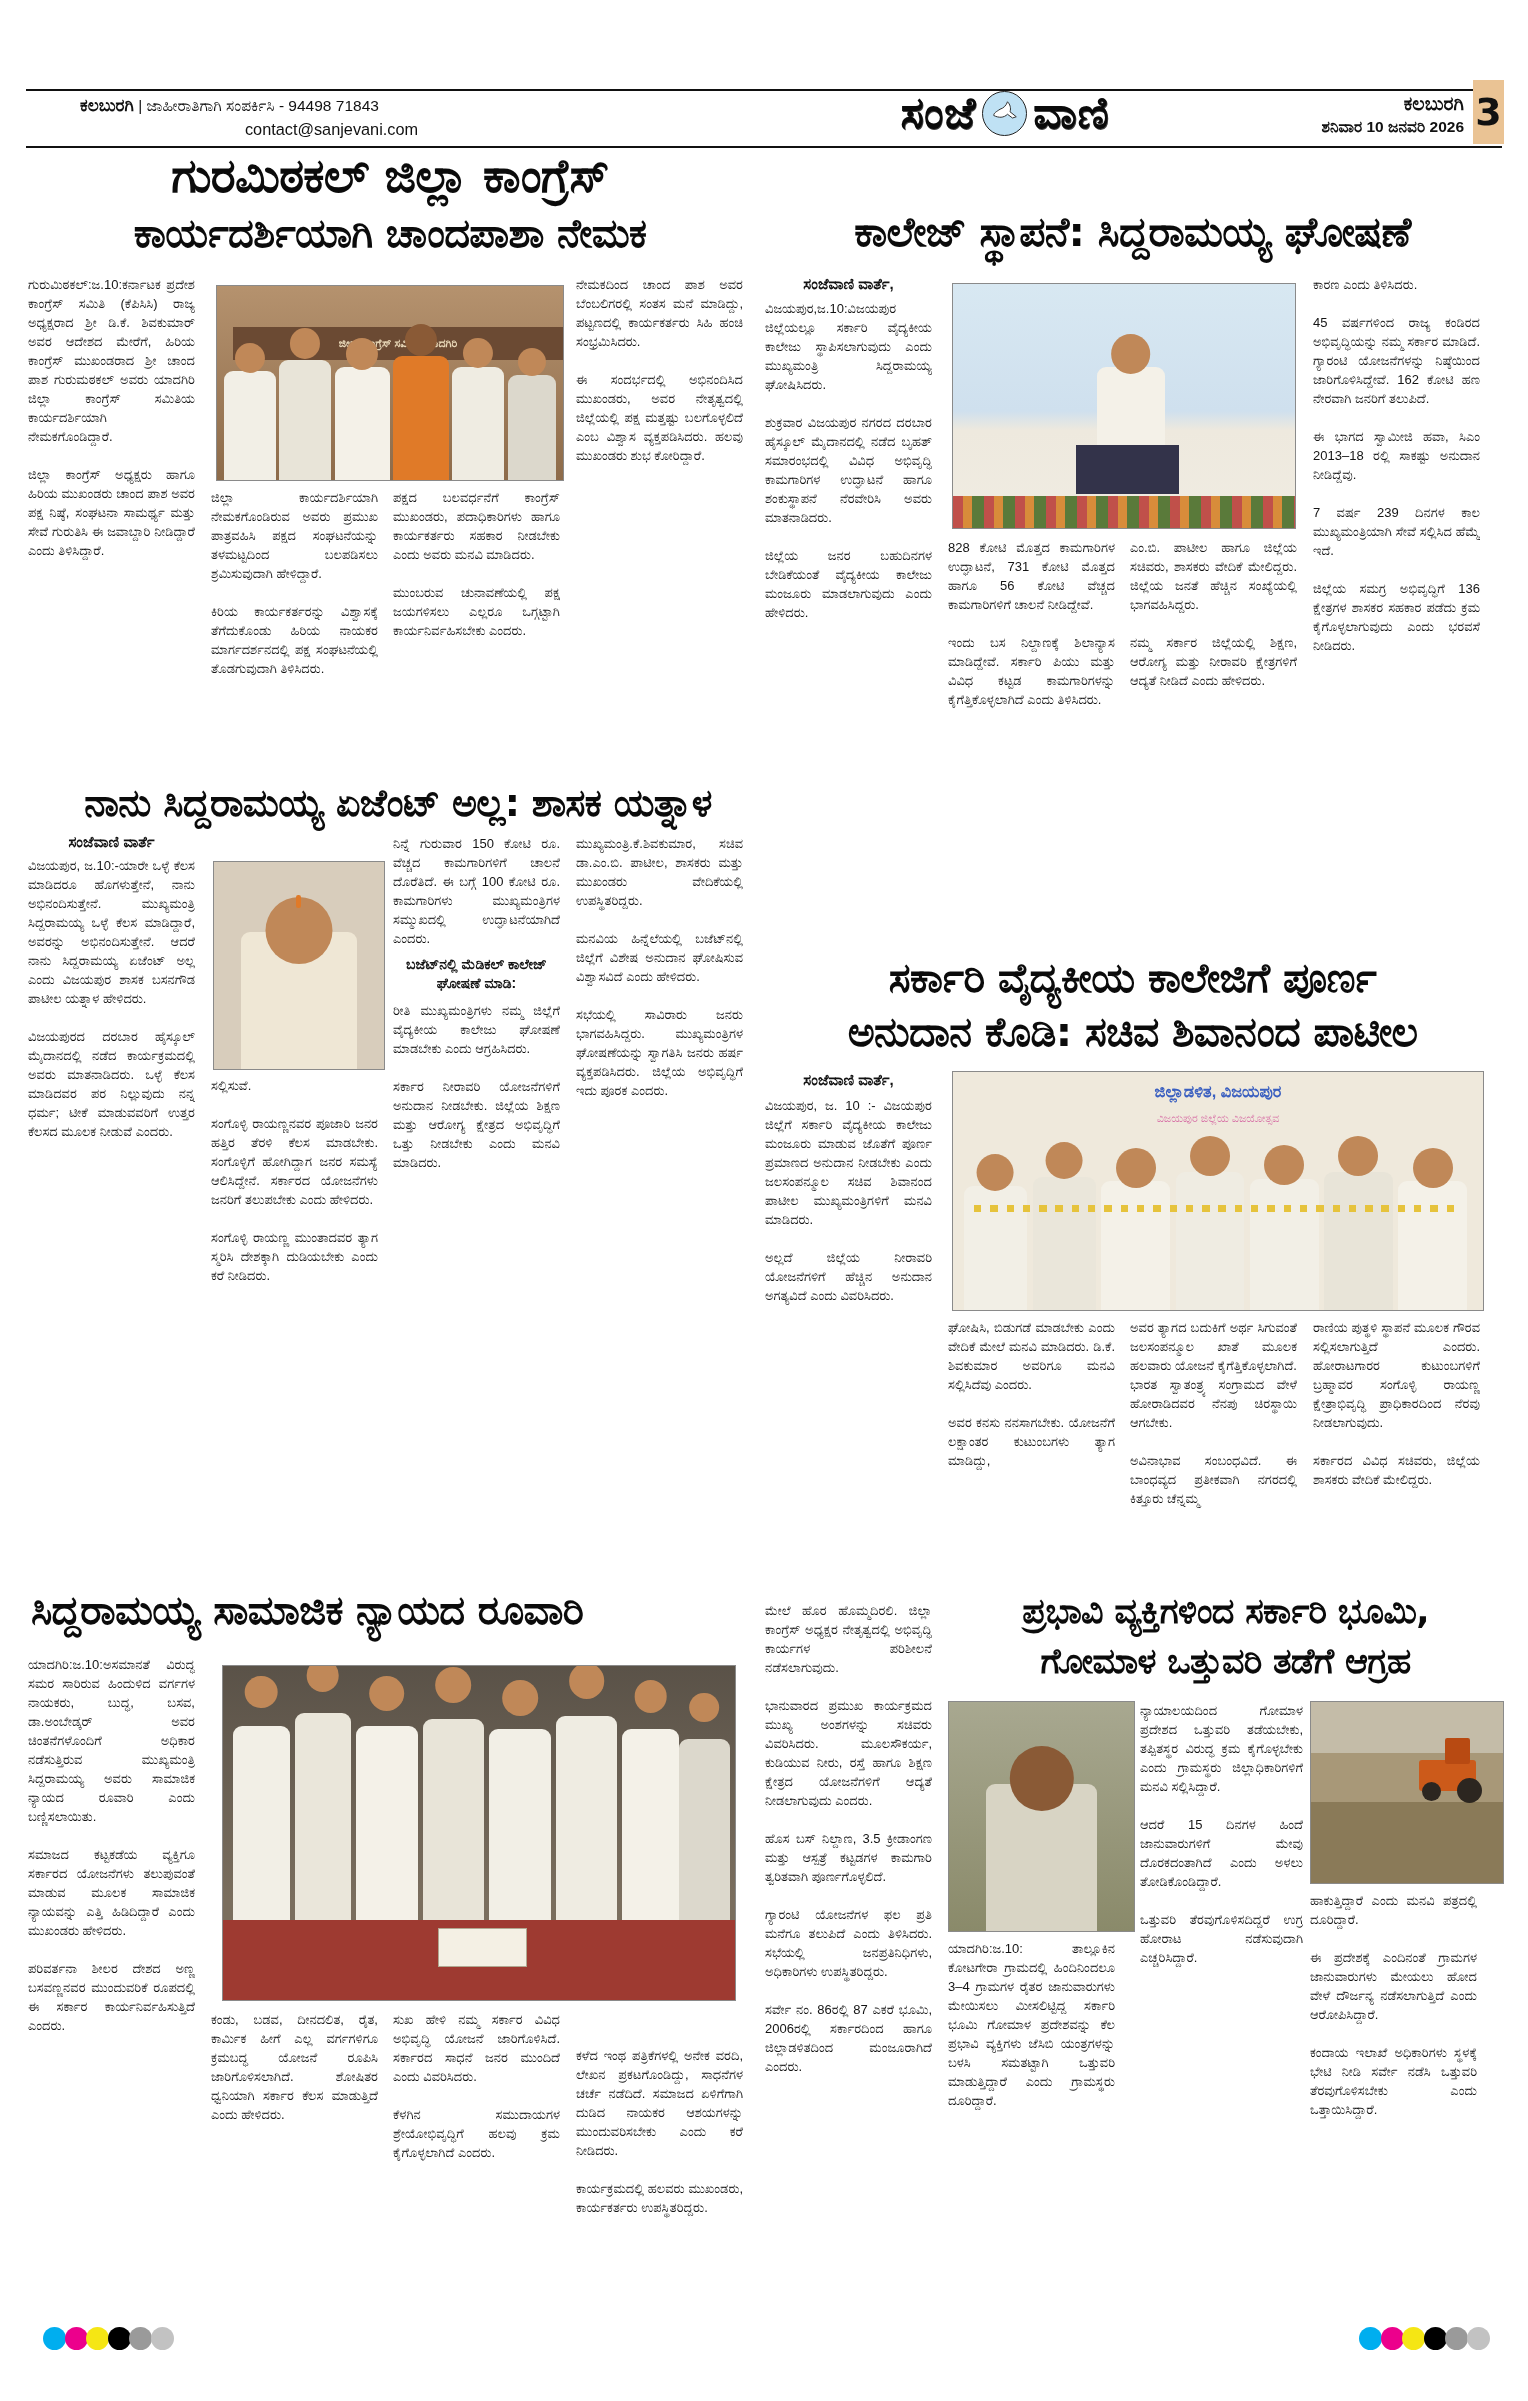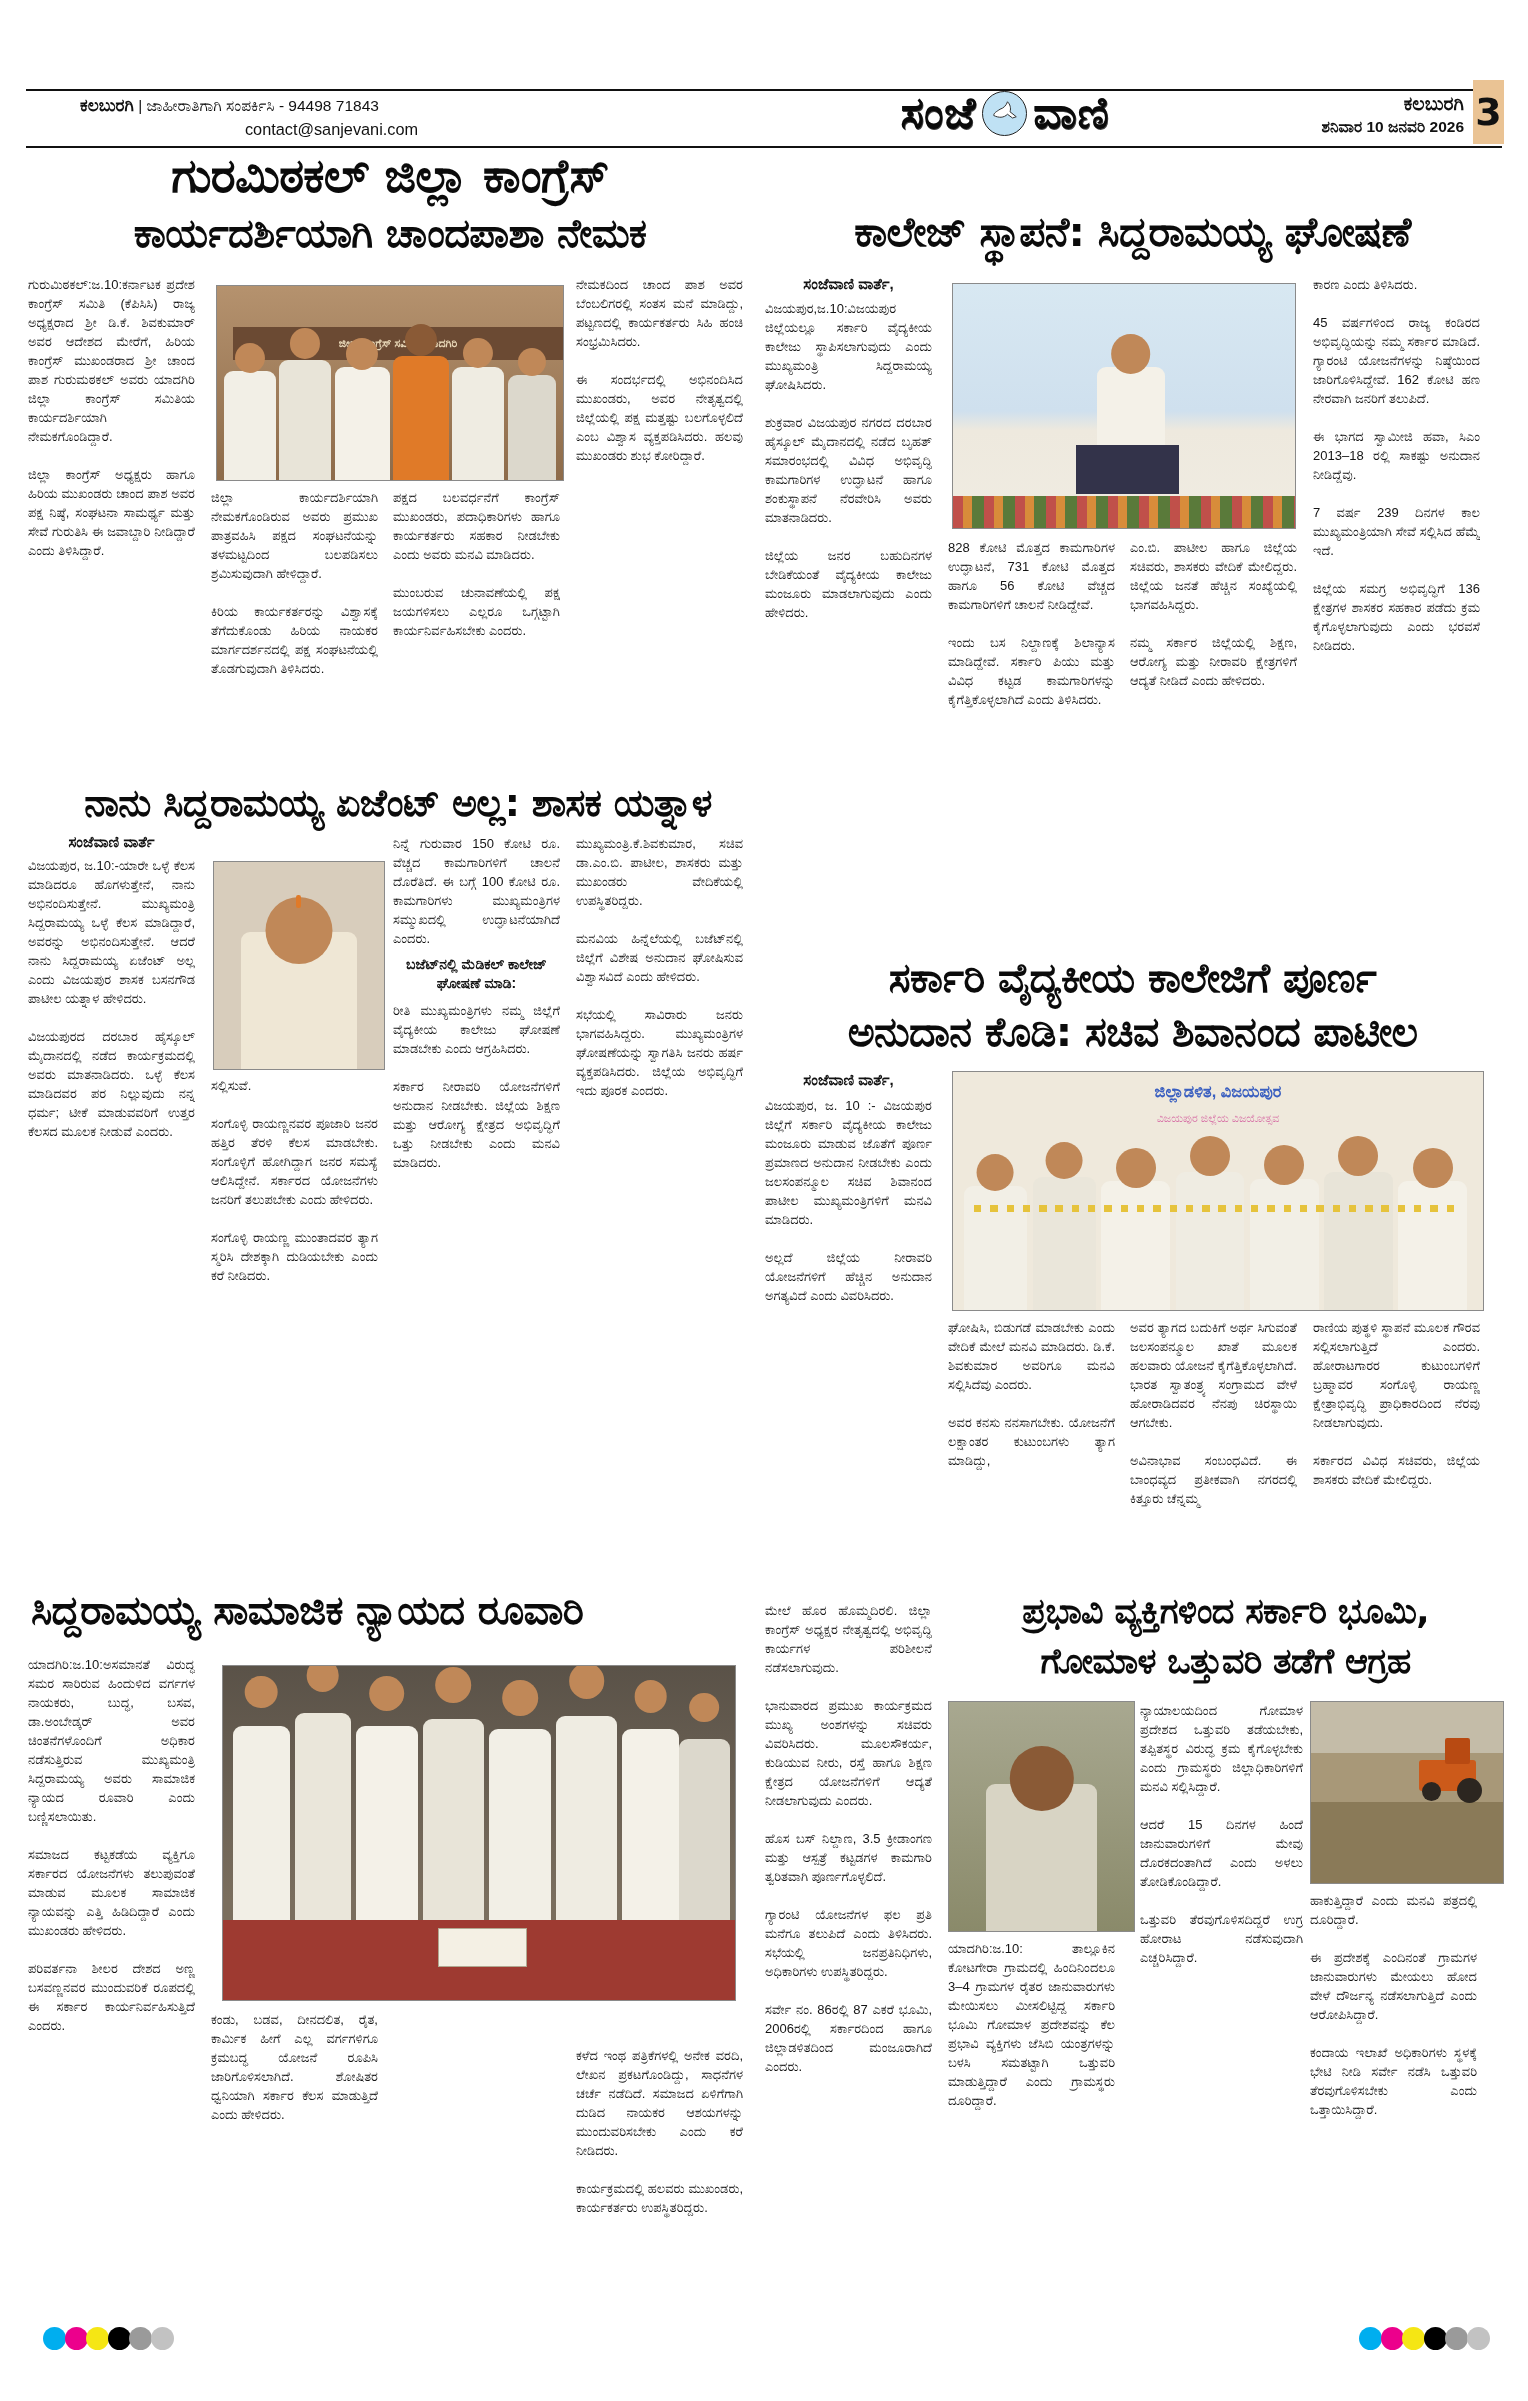--- a/index.html
+++ b/index.html
@@ -229,20 +229,23 @@
     <div class="fig" style="left:39%;width:12%;height:60%;bottom:24%;background:#e8e4d8;"></div>
     <div class="fig" style="left:52%;width:12%;height:57%;bottom:24%;background:#f2efe6;"></div>
     <div class="fig" style="left:65%;width:12%;height:61%;bottom:24%;background:#efece2;"></div>
     <div class="fig" style="left:78%;width:11%;height:57%;bottom:24%;background:#f4f1e8;"></div>
     <div class="fig" style="left:89%;width:10%;height:54%;bottom:24%;background:#dcd8cc;"></div>
     <div class="tableclothe"></div>
     <div class="cake"></div>
   </div>
 
   <div class="col" style="left:211px;top:2010px;height:308px;">ಕಂಡು, ಬಡವ, ದೀನದಲಿತ, ರೈತ, ಕಾರ್ಮಿಕ ಹೀಗೆ ಎಲ್ಲ ವರ್ಗಗಳಿಗೂ ಕ್ರಮಬದ್ಧ ಯೋಜನೆ ರೂಪಿಸಿ ಜಾರಿಗೊಳಿಸಲಾಗಿದೆ. ಶೋಷಿತರ ಧ್ವನಿಯಾಗಿ ಸರ್ಕಾರ ಕೆಲಸ ಮಾಡುತ್ತಿದೆ ಎಂದು ಹೇಳಿದರು.</div>
+  <div class="col" style="left:393px;top:2010px;height:308px;">ಸುಖ ಹೇಳಿ ನಮ್ಮ ಸರ್ಕಾರ ವಿವಿಧ ಅಭಿವೃದ್ಧಿ ಯೋಜನೆ ಜಾರಿಗೊಳಿಸಿದೆ. ಸರ್ಕಾರದ ಸಾಧನೆ ಜನರ ಮುಂದಿದೆ ಎಂದು ವಿವರಿಸಿದರು.
+
+ಕೆಳಗಿನ ಸಮುದಾಯಗಳ ಶ್ರೇಯೋಭಿವೃದ್ಧಿಗೆ ಹಲವು ಕ್ರಮ ಕೈಗೊಳ್ಳಲಾಗಿದೆ ಎಂದರು.</div>
   <div class="col" style="left:576px;top:2010px;height:308px;margin-top:36px;">ಕಳೆದ ಇಂಥ ಪತ್ರಿಕೆಗಳಲ್ಲಿ ಅನೇಕ ವರದಿ, ಲೇಖನ ಪ್ರಕಟಗೊಂಡಿದ್ದು, ಸಾಧನೆಗಳ ಚರ್ಚೆ ನಡೆದಿದೆ. ಸಮಾಜದ ಏಳಿಗೆಗಾಗಿ ದುಡಿದ ನಾಯಕರ ಆಶಯಗಳನ್ನು ಮುಂದುವರಿಸಬೇಕು ಎಂದು ಕರೆ ನೀಡಿದರು.
 
 ಕಾರ್ಯಕ್ರಮದಲ್ಲಿ ಹಲವರು ಮುಖಂಡರು, ಕಾರ್ಯಕರ್ತರು ಉಪಸ್ಥಿತರಿದ್ದರು.</div>
 
   <div class="headline" style="left:948px;top:1593px;width:555px;font-size:35px;">ಪ್ರಭಾವಿ ವ್ಯಕ್ತಿಗಳಿಂದ ಸರ್ಕಾರಿ ಭೂಮಿ,</div>
   <div class="headline" style="left:948px;top:1643px;width:555px;font-size:35px;">ಗೋಮಾಳ ಒತ್ತುವರಿ ತಡೆಗೆ ಆಗ್ರಹ</div>
 
   <div class="photo" style="left:948px;top:1701px;width:185px;height:229px;background:linear-gradient(180deg,#a8a890,#8a8a6a);">
     <div class="fig dark" style="left:20%;width:60%;height:64%;background:#d8d4c4;"></div>
   </div>

